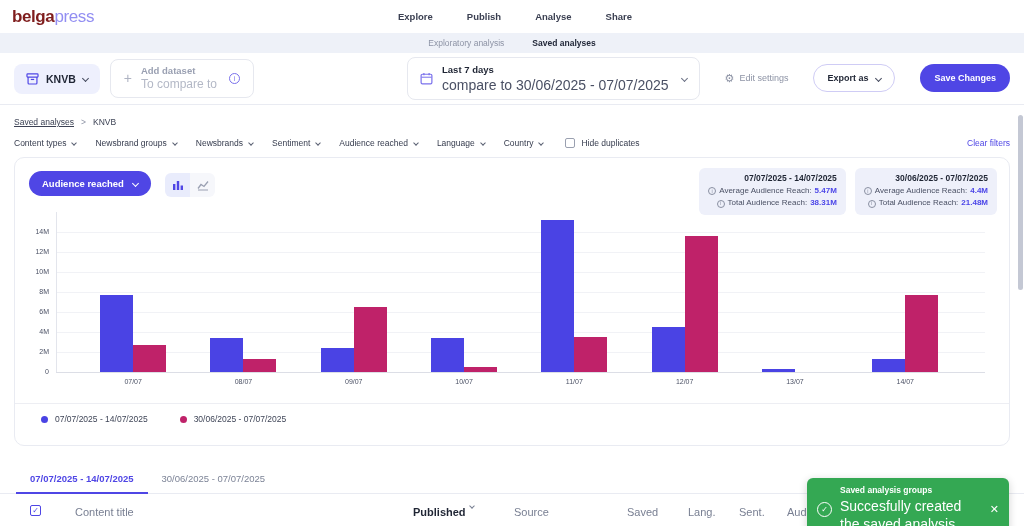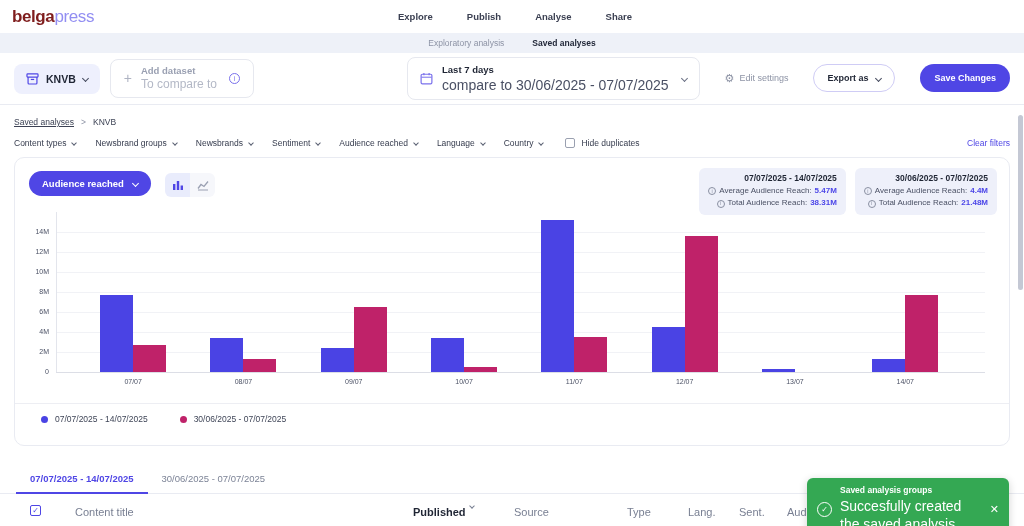--- a/index.html
+++ b/index.html
@@ -316,21 +316,21 @@
       <span>Content title</span>
     </div>
     <div class="th th-bold" style="left: 413px;">
       <span>Published</span>
       <i class="chv"></i>
     </div>
     <div class="th" style="left: 514px;">
       <span>Source</span>
     </div>
     <div class="th" style="left: 627px;">
-      <span>Type</span>
+      <span>Saved</span>
     </div>
     <div class="th" style="left: 688px;">
       <span>Lang.</span>
     </div>
     <div class="th" style="left: 739px;">
       <span>Sent.</span>
     </div>
     <div class="th" style="left: 787px;">
       <span>Audience</span>
     </div>

